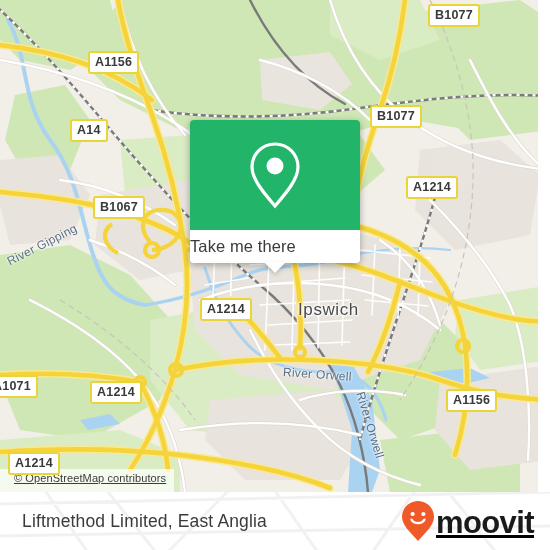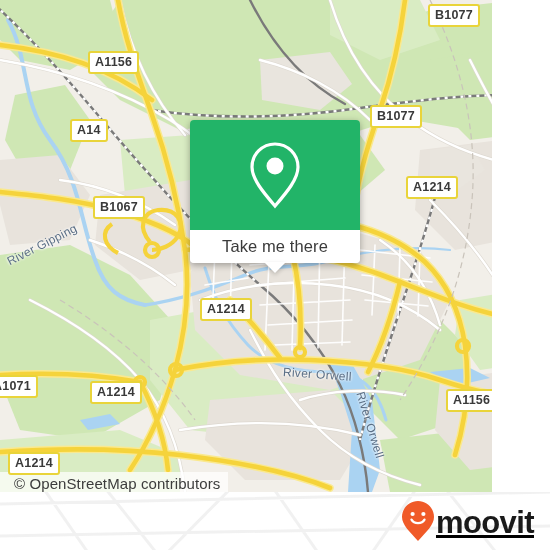--- a/index.html
+++ b/index.html
@@ -4,49 +4,49 @@
 <style>
   html,body{margin:0;padding:0;}
   body{
     width:550px;height:550px;overflow:hidden;
     font-family:"Liberation Sans", sans-serif;
     background:#ffffff;
   }
   .screen{position:relative;width:550px;height:550px;overflow:hidden;background:#fff;}
 
   
-  .map{position:absolute;left:0;top:0;width:492px;height:492px;overflow:hidden;background:#f2efe9;}
+  .map{position:absolute;left:0;top:0;width:538px;height:492px;overflow:hidden;background:#f2efe9;}
   .map-canvas{position:absolute;left:0;top:0;width:550px;height:492px;}
 
   
   .attrib{
     position:absolute;left:0;bottom:0;
-    padding:3px 8px 0 14px;
-    font-size:15px;color:#3c3c3c;
+    padding:3px 8px 8px 14px;
+    font-size:11px;color:#3c3c3c;
     background:rgba(255,255,255,0.72);
-    letter-spacing:.1px;white-space:nowrap;
+    letter-spacing:.1px;white-space:nowrap;text-decoration:underline;
   }
 
   
   .card{
     position:absolute;left:190px;top:120px;width:170px;
     border-radius:4px;
     box-shadow:0 2px 7px rgba(0,0,0,.33);
     overflow:visible;
     z-index:40;
   }
   .card-top{
     background:#22b468;
     height:110px;border-radius:4px 4px 0 0;
     display:flex;align-items:center;justify-content:center;
   }
   .pin-svg{display:block;}
   .card-bottom{
     background:#ffffff;height:33px;border-radius:0 0 4px 4px;
-    display:flex;align-items:center;justify-content:center;
+    display:flex;align-items:center;justify-content:flex-start;
     position:relative;
   }
   .card-label{
     font-size:16.5px;color:#3b3b3b;letter-spacing:.1px;
   }
   .card-arrow{
     position:absolute;left:50%;bottom:-10px;margin-left:-11px;
     width:0;height:0;
     border-left:11px solid transparent;
     border-right:11px solid transparent;
@@ -273,20 +273,21 @@
     <div class="shield" style="left:370px;top:105px;">B1077</div>
     <div class="shield" style="left:70px;top:119px;">A14</div>
     <div class="shield" style="left:406px;top:176px;">A1214</div>
     <div class="shield" style="left:93px;top:196px;">B1067</div>
     <div class="shield" style="left:200px;top:298px;">A1214</div>
     <div class="shield" style="left:-14px;top:375px;">A1071</div>
     <div class="shield" style="left:90px;top:381px;">A1214</div>
     <div class="shield" style="left:446px;top:389px;">A1156</div>
     <div class="shield" style="left:8px;top:452px;">A1214</div>
 
+    <div class="place" style="left:298px;top:300px;">Ipswich</div>
 
     <div class="water-label" style="left:8px;top:255px;transform:rotate(-27deg);transform-origin:left center;">River Gipping</div>
     <div class="water-label" style="left:283px;top:365px;transform:rotate(4deg);transform-origin:left center;">River Orwell</div>
     <div class="water-label" style="left:360px;top:385px;transform:rotate(73deg);transform-origin:left center;">River Orwell</div>
 
     <div class="card">
       <div class="card-top">
         <svg class="pin-svg" width="58" height="72" viewBox="0 0 58 72">
           <path d="M29 5 C 16.3 5 6 15.3 6 28 C 6 40 17 53 29 67 C 41 53 52 40 52 28 C 52 15.3 41.7 5 29 5 Z" fill="none" stroke="#ffffff" stroke-width="3.2"></path>
           <circle cx="29" cy="27" r="8.5" fill="#ffffff"></circle>
@@ -302,20 +303,21 @@
   </div>
 
   <div class="footer">
     <svg class="footer-bg" viewBox="0 0 550 96" preserveAspectRatio="none">
       <g stroke="#e6e6e6" stroke-width="3" fill="none">
         <path d="M30 -5 L100 96 M90 -5 L170 96 M150 96 L250 -5 M260 -5 L330 96
                  M360 96 L430 -5 M430 -5 L510 96 M0 30 L550 18 M0 62 L550 52"></path>
       </g>
     </svg>
 
+    <div class="footer-title">Liftmethod Limited, East Anglia</div>
 
     <div class="brand">
       <svg width="34" height="42" viewBox="0 0 34 42">
         <path d="M17 1 C 8.2 1 1 8.2 1 17 C 1 25 9 32 17 41 C 25 32 33 25 33 17 C 33 8.2 25.8 1 17 1 Z" fill="#f05a28"></path>
         <circle cx="11.6" cy="14" r="2.1" fill="#ffffff"></circle>
         <circle cx="22.4" cy="14" r="2.1" fill="#ffffff"></circle>
         <path d="M10.5 19.6 C 13 24.2, 21 24.2, 23.5 19.6" fill="none" stroke="#ffffff" stroke-width="2.3" stroke-linecap="round"></path>
       </svg>
       <span class="brand-word">moovit</span>
     </div>

